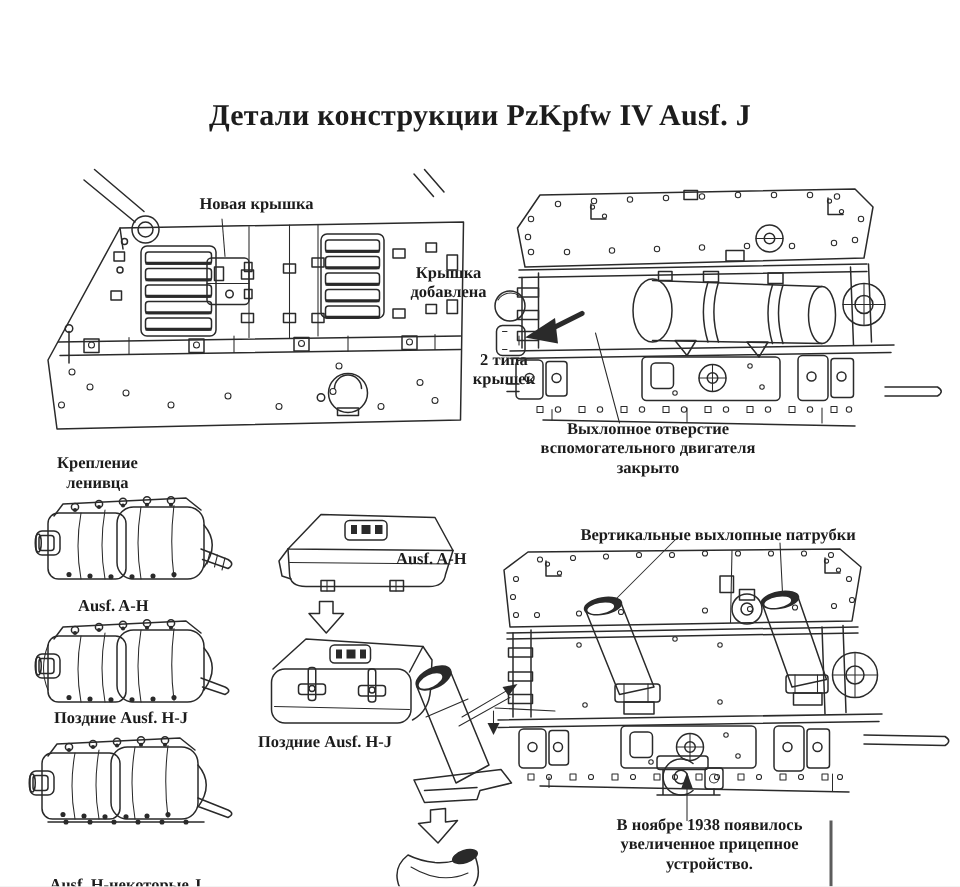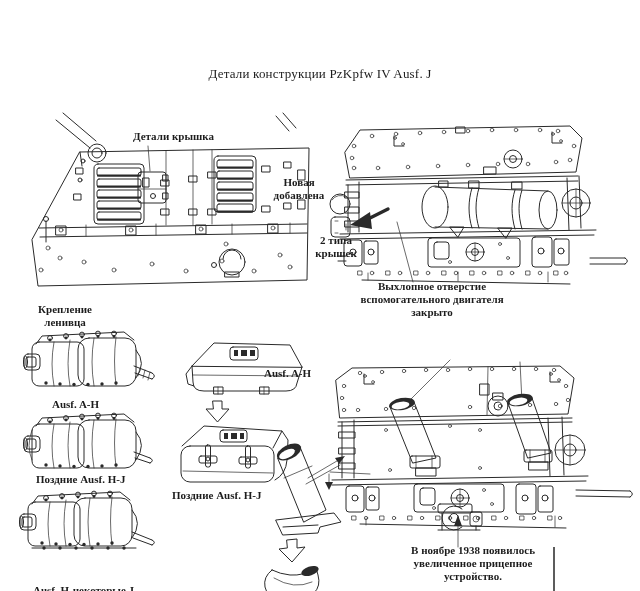--- a/index.html
+++ b/index.html
@@ -1,19 +1,19 @@
 <!DOCTYPE html>
 <html><head>
 <meta charset="utf-8">
 <style>
   html,body{margin:0;padding:0;background:#e9e9e9;}
   .page{position:relative;width:640px;height:591px;background:#ffffff;overflow:hidden;
         font-family:"Liberation Serif","DejaVu Serif",serif;color:#1c1c1c;}
   .title{position:absolute;left:0;right:0;top:66px;text-align:center;
-         font-size:13px;font-weight:normal;white-space:nowrap;letter-spacing:.2px;}
+         font-size:20px;font-weight:bold;white-space:nowrap;letter-spacing:.2px;}
   .lbl{position:absolute;font-weight:bold;font-size:11px;line-height:1.16;text-align:center;}
   .nowrap{white-space:nowrap;}
   .d{position:absolute;overflow:visible;}
   .ln{fill:none;stroke:#2a2a2a;stroke-width:1;stroke-linejoin:round;stroke-linecap:round;}
   .th{fill:none;stroke:#2a2a2a;stroke-width:.7;stroke-linejoin:round;stroke-linecap:round;}
   .fl{fill:#2a2a2a;stroke:none;}
   .pa{fill:#ffffff;stroke:none;}
   .aw{fill:none;stroke:#2a2a2a;stroke-width:3.4;stroke-linecap:round;}
   .vline{position:absolute;left:553px;top:547px;width:1.5px;height:44px;background:#3f3f3f;opacity:.85;}
 </style>
@@ -138,23 +138,23 @@
       <circle class="th" cx="254" cy="145" r="2"></circle>
     <circle class="th" cx="264" cy="157" r="2"></circle>
       <circle class="th" cx="200" cy="134" r="2"></circle>
 
     <circle class="ln" cx="206" cy="152" r="13"></circle>
     <path class="ln" d="M197 149 A9 9 0 0 1 215 149"></path>
     <circle class="ln" cx="188" cy="155" r="2.5"></circle>
     <rect class="ln" x="199" y="162" width="14" height="5"></rect>
   </svg>
 
-  <div class="lbl nowrap" style="left:133px;top:130px">Детали крышка</div>
-
-  <div class="lbl" style="left:262px;top:176px;width:74px">Новая добавлена</div>
+  <div class="lbl nowrap" style="left:133px;top:130px">Новая крышка</div>
+
+  <div class="lbl" style="left:262px;top:176px;width:74px">Крышка добавлена</div>
 
   <svg class="d" style="left:323px;top:188px" width="56" height="54" viewBox="0 0 56 54">
     <circle class="ln" cx="17" cy="16" r="10"></circle>
     <path class="th" d="M9 12 A10 10 0 0 1 23 9"></path>
     <rect class="ln" x="8" y="29" width="19" height="20" rx="4"></rect>
     <path class="th" d="M12 33 L15 33 M12 45 L15 45 M23 36 L23 42"></path>
   </svg>
 
   <div class="lbl" style="left:307px;top:234px;width:58px">2 типа крышек</div>
 
@@ -334,20 +334,21 @@
     <ellipse class="fl" cx="39" cy="16" rx="13" ry="7" transform="rotate(-26 39 16)"></ellipse>
     <ellipse class="pa" cx="37" cy="18" rx="8.5" ry="4" transform="rotate(-26 37 18)"></ellipse>
     <path class="th" d="M34 42 L62 30"></path>
     <path class="ln" d="M26 84 L84 77 L91 86 L70 91 L68 97 L33 99 Z M33 91 L68 89"></path>
     <path class="ln" d="M37 104 L47 103 L47 112 L55 111 L42 126 L29 113 L37 112 Z"></path>
     <path class="ln" d="M22 134 Q13 141 15 151 Q17 163 34 165 Q54 167 64 157 Q71 150 68 139 L66 132 Q54 140 40 139 Q30 138 22 134 Z"></path>
     <ellipse class="fl" cx="60" cy="135" rx="9" ry="4.5" transform="rotate(-18 60 135)"></ellipse>
     <path class="th" d="M24 142 Q44 154 62 146"></path>
   </svg>
 
+  <div class="lbl nowrap" style="left:387px;top:351px">Вертикальные выхлопные патрубки</div>
 
   <svg class="d" style="left:330px;top:360px" width="310" height="172" viewBox="0 0 310 172">
     <path class="th" d="M120 0 L74 46 M190 2 L192 42"></path>
     <path class="ln" d="M6 20 L22 8 L230 6 L244 18 L238 54 L10 58 Z"></path>
     <circle class="th" cx="30" cy="13" r="1.7"></circle>
       <circle class="th" cx="52" cy="12" r="1.7"></circle>
     <circle class="th" cx="74" cy="11" r="1.7"></circle>
       <circle class="th" cx="96" cy="10" r="1.7"></circle>
     <circle class="th" cx="118" cy="10" r="1.7"></circle>
       <circle class="th" cx="140" cy="9" r="1.7"></circle>

